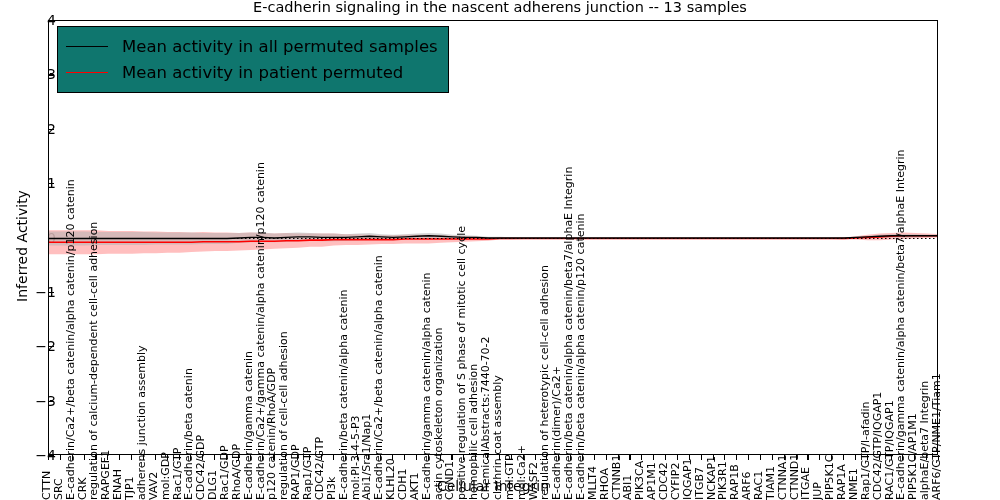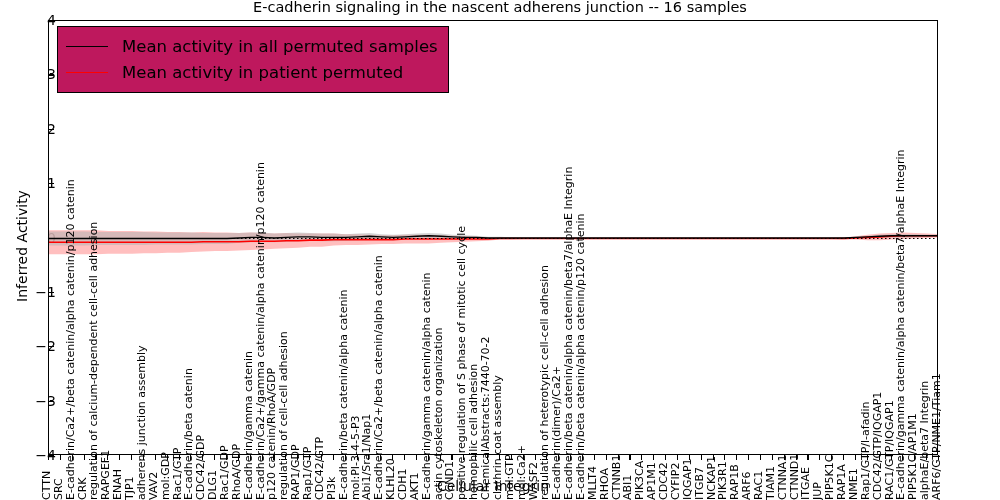--- a/index.html
+++ b/index.html
@@ -54,35 +54,35 @@
     transform-origin:left bottom;
     transform:rotate(-90deg);
     font-size:11px;line-height:11px;color:#000;
     white-space:nowrap;
   }
   .xtickmark{position:absolute;top:455px;width:1.1px;height:5px;background:#000;}
 
   
   #legend{
     position:absolute;left:57px;top:26px;
-    background:#be185d;border:1.2px solid #000;
+    background:#0f766e;border:1.2px solid #000;
     padding:6px 10px 7px 8px;
     z-index:40;
   }
   .lgrow{display:flex;align-items:center;height:26px;}
   .lgline{width:42px;height:0;border-top:1.6px solid #000;margin-right:14px;}
   .lgline.red{border-top-color:#ff0000;}
   .lgtxt{font-size:16.5px;color:#000;white-space:nowrap;}
 </style>
 </head>
 <body>
 
 <div id="fig">
 
-  <div id="title">E-cadherin signaling in the nascent adherens junction -- 16 samples</div>
+  <div id="title">E-cadherin signaling in the nascent adherens junction -- 13 samples</div>
 
   <div id="ylabel">Inferred Activity</div>
   <div id="yticks">
       <div class="ytick" style="top: 20px;">4</div>
       <div class="ytickmark" style="top: 20px;"></div>
       <div class="ytick" style="top: 74.375px;">3</div>
       <div class="ytickmark" style="top: 74.375px;"></div>
       <div class="ytick" style="top: 128.75px;">2</div>
       <div class="ytickmark" style="top: 128.75px;"></div>
       <div class="ytick" style="top: 183.125px;">1</div>

